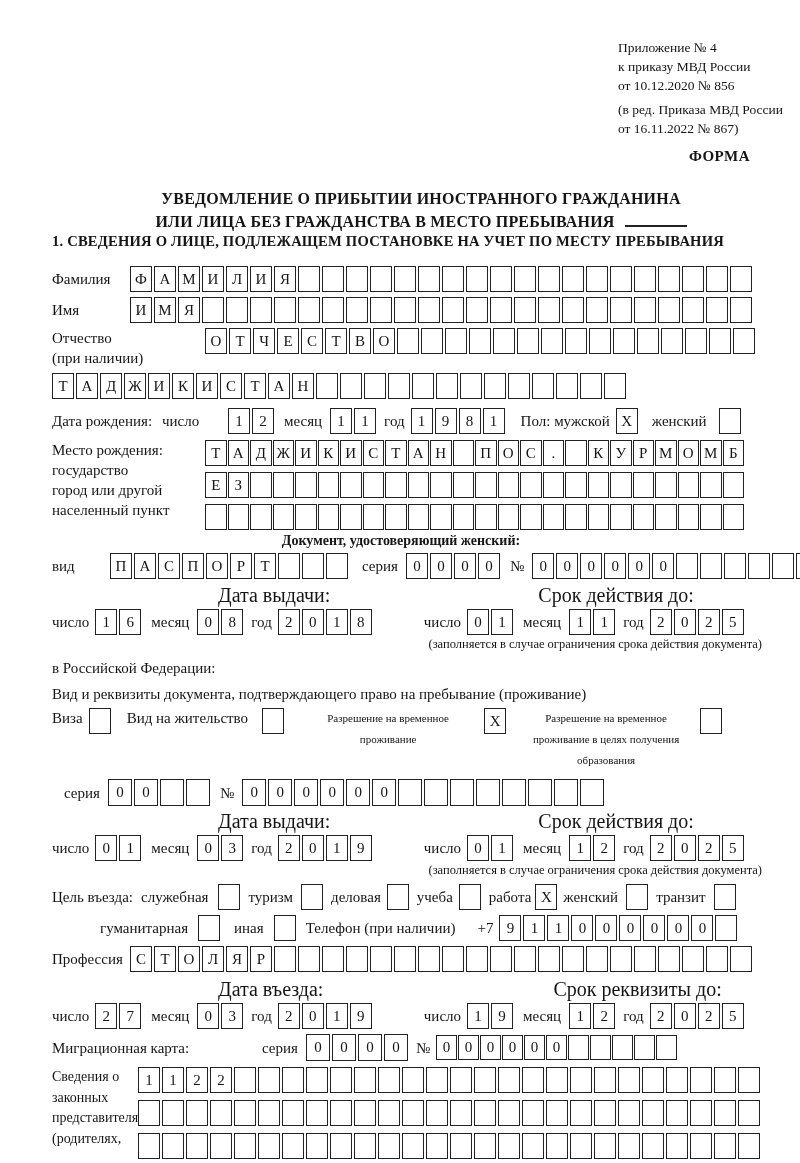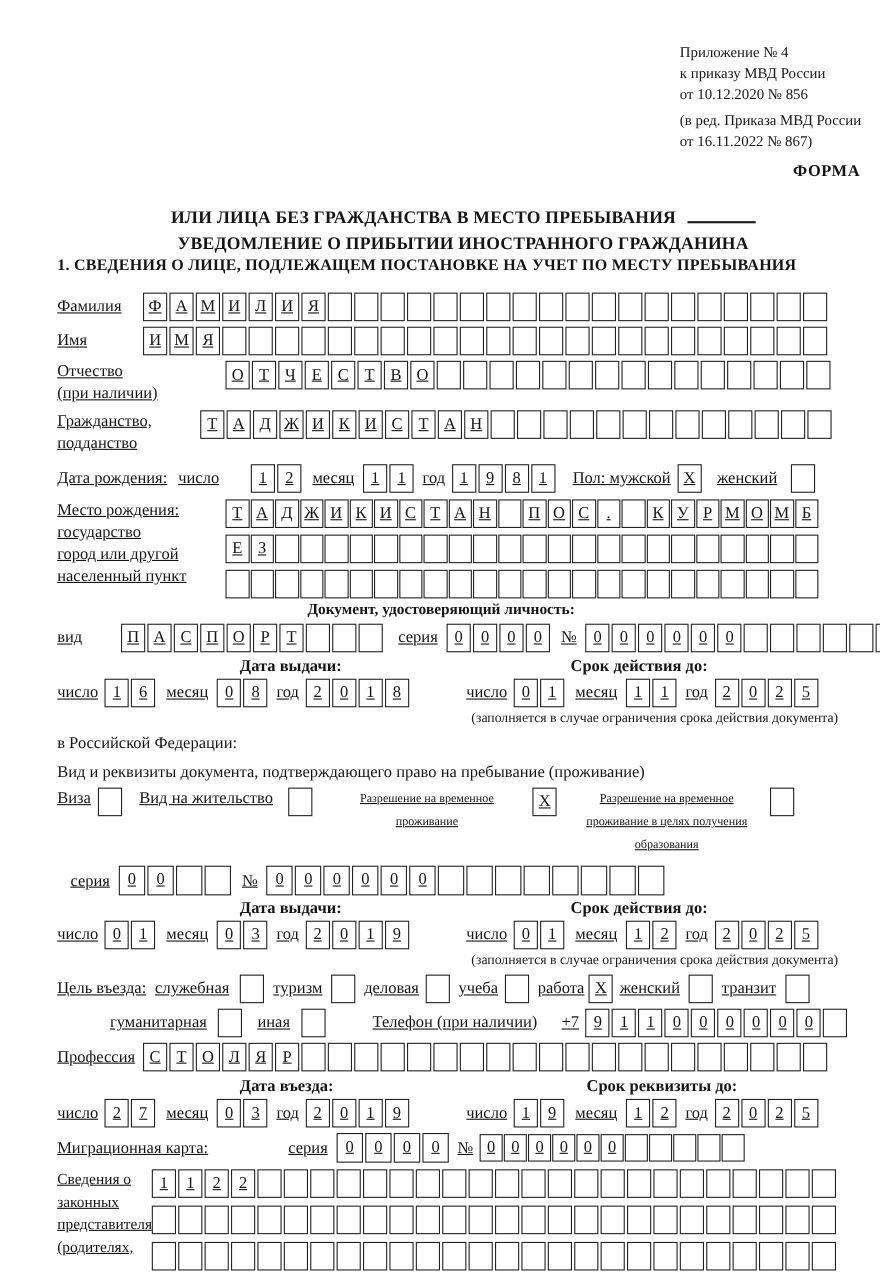--- a/index.html
+++ b/index.html
@@ -4,45 +4,45 @@
 <style>
   html,body{margin:0;padding:0;background:#fff;}
   .page{
     position:relative;width:800px;height:1163px;box-sizing:border-box;
     background:#fff;color:#151515;overflow:hidden;
     padding:38px 10px 0 52px;
     font-family:"Liberation Serif","DejaVu Serif",serif;
   }
   .appendix{margin-left:566px;font-size:13.5px;line-height:19px;}
   .appendix .gap{margin-top:5px;}
-  .forma{margin-top:10px;margin-right:8px;text-align:right;font-weight:bold;font-size:15px;letter-spacing:.5px;}
+  .forma{margin-top:10px;margin-right:40px;text-align:right;font-weight:bold;font-size:15px;letter-spacing:.5px;}
   .title{margin-top:22px;text-align:center;font-weight:bold;font-size:16px;line-height:23px;letter-spacing:.2px;}
   .title-underline{display:inline-block;width:62px;border-bottom:2px solid #222;height:14px;margin-left:10px;}
   .sec-heading{margin-bottom:16px;font-weight:bold;font-size:14.6px;letter-spacing:.2px;white-space:nowrap;}
-  .frow{display:flex;align-items:center;margin-bottom:5px;text-decoration:underline;}
+  .frow{display:flex;align-items:center;margin-bottom:5px;}
   .top{align-items:flex-start;}
   .lbl{font-size:15px;line-height:20px;flex:none;}
   .w78{width:78px;}
   .w130{width:130px;}
   .w153{width:153px;}
   .w58{width:58px;}
   .box-row{display:flex;gap:2px;flex:none;}
   .cell{
     width:22px;height:26px;box-sizing:border-box;border:1.5px solid #222;background:#fff;
     display:inline-flex;align-items:center;justify-content:center;flex:none;
     font-size:15px;font-family:"Liberation Serif","DejaVu Serif",serif;
   }
   .tight{gap:1px;}
   .tight .cell{width:21.5px;}
   .big .cell{width:24px;height:27px;}
   .sm{gap:1.5px;}
   .sm .cell{width:20.5px;height:25px;}
   .stack{display:flex;flex-direction:column;gap:6px;}
   .center-b{text-align:center;font-weight:bold;font-size:14px;margin:3px 40px 4px 0;}
-  .dates-head{display:flex;font-size:15px;margin-bottom:2px;font-weight:bold;}
+  .dates-head{display:flex;font-size:20px;margin-bottom:2px;}
   .note-right{text-align:right;font-size:12.5px;margin:0 28px 6px 0;}
   .chk-item{display:flex;align-items:flex-start;flex:none;}
   .chk-center{text-align:center;font-size:11px;line-height:21px;}
   .ml6{margin-left:6px;} .ml8{margin-left:8px;} .ml10{margin-left:10px;}
   .mr6{margin-right:6px;} .mr8{margin-right:8px;}
 </style>
 </head>
 <body>
 
 <div class="page">
@@ -51,22 +51,22 @@
     <div>Приложение № 4</div>
     <div>к приказу МВД России</div>
     <div>от 10.12.2020 № 856</div>
     <div class="gap">(в ред. Приказа МВД России</div>
     <div>от 16.11.2022 № 867)</div>
   </div>
 
   <div class="forma">ФОРМА</div>
 
   <div class="title">
+    <div>УВЕДОМЛЕНИЕ О ПРИБЫТИИ ИНОСТРАННОГО ГРАЖДАНИНА</div>
     <div><span>ИЛИ ЛИЦА БЕЗ ГРАЖДАНСТВА В МЕСТО ПРЕБЫВАНИЯ</span><span class="title-underline"></span></div>
-    <div>УВЕДОМЛЕНИЕ О ПРИБЫТИИ ИНОСТРАННОГО ГРАЖДАНИНА</div>
   </div>
 
   <div class="sec-heading">1. СВЕДЕНИЯ О ЛИЦЕ, ПОДЛЕЖАЩЕМ ПОСТАНОВКЕ НА УЧЕТ ПО МЕСТУ ПРЕБЫВАНИЯ</div>
 
   <div class="frow">
     <span class="lbl w78">Фамилия</span>
     <span class="box-row">
         <span class="cell">Ф</span>
         <span class="cell">А</span>
         <span class="cell">М</span>
@@ -154,24 +154,20 @@
         <span class="cell"></span>
         <span class="cell"></span>
         <span class="cell"></span>
         <span class="cell"></span>
         <span class="cell"></span>
         <span class="cell"></span>
       </span>
   </div>
 
   <div class="frow top">
-    <span class="lbl w130">
-      <span style="display:block">Гражданство,</span>
-      <span style="display:block">подданство</span>
-    </span>
     <span class="box-row">
         <span class="cell">Т</span>
         <span class="cell">А</span>
         <span class="cell">Д</span>
         <span class="cell">Ж</span>
         <span class="cell">И</span>
         <span class="cell">К</span>
         <span class="cell">И</span>
         <span class="cell">С</span>
         <span class="cell">Т</span>
@@ -304,21 +300,21 @@
           <span class="cell"></span>
           <span class="cell"></span>
           <span class="cell"></span>
           <span class="cell"></span>
           <span class="cell"></span>
           <span class="cell"></span>
         </span>
     </span>
   </div>
 
-  <div class="center-b">Документ, удостоверяющий личность:</div>
+  <div class="center-b">Документ, удостоверяющий женский:</div>
 
   <div class="frow">
     <span class="lbl w58">вид</span>
     <span class="box-row">
         <span class="cell">П</span>
         <span class="cell">А</span>
         <span class="cell">С</span>
         <span class="cell">П</span>
         <span class="cell">О</span>
         <span class="cell">Р</span>
@@ -526,21 +522,21 @@
 
   <div class="frow">
     <span class="lbl" style="margin-left:48px;margin-right:10px">гуманитарная</span>
     <span class="box-row">
         <span class="cell"></span>
       </span>
     <span class="lbl" style="margin-left:14px;margin-right:10px">иная</span>
     <span class="box-row">
         <span class="cell"></span>
       </span>
-    <span class="lbl" style="margin-left:43px">Телефон (при наличии)</span>
+    <span class="lbl" style="margin-left:10px">Телефон (при наличии)</span>
     <span class="lbl" style="margin-left:22px;margin-right:6px">+7</span>
     <span class="box-row">
         <span class="cell">9</span>
         <span class="cell">1</span>
         <span class="cell">1</span>
         <span class="cell">0</span>
         <span class="cell">0</span>
         <span class="cell">0</span>
         <span class="cell">0</span>
         <span class="cell">0</span>

